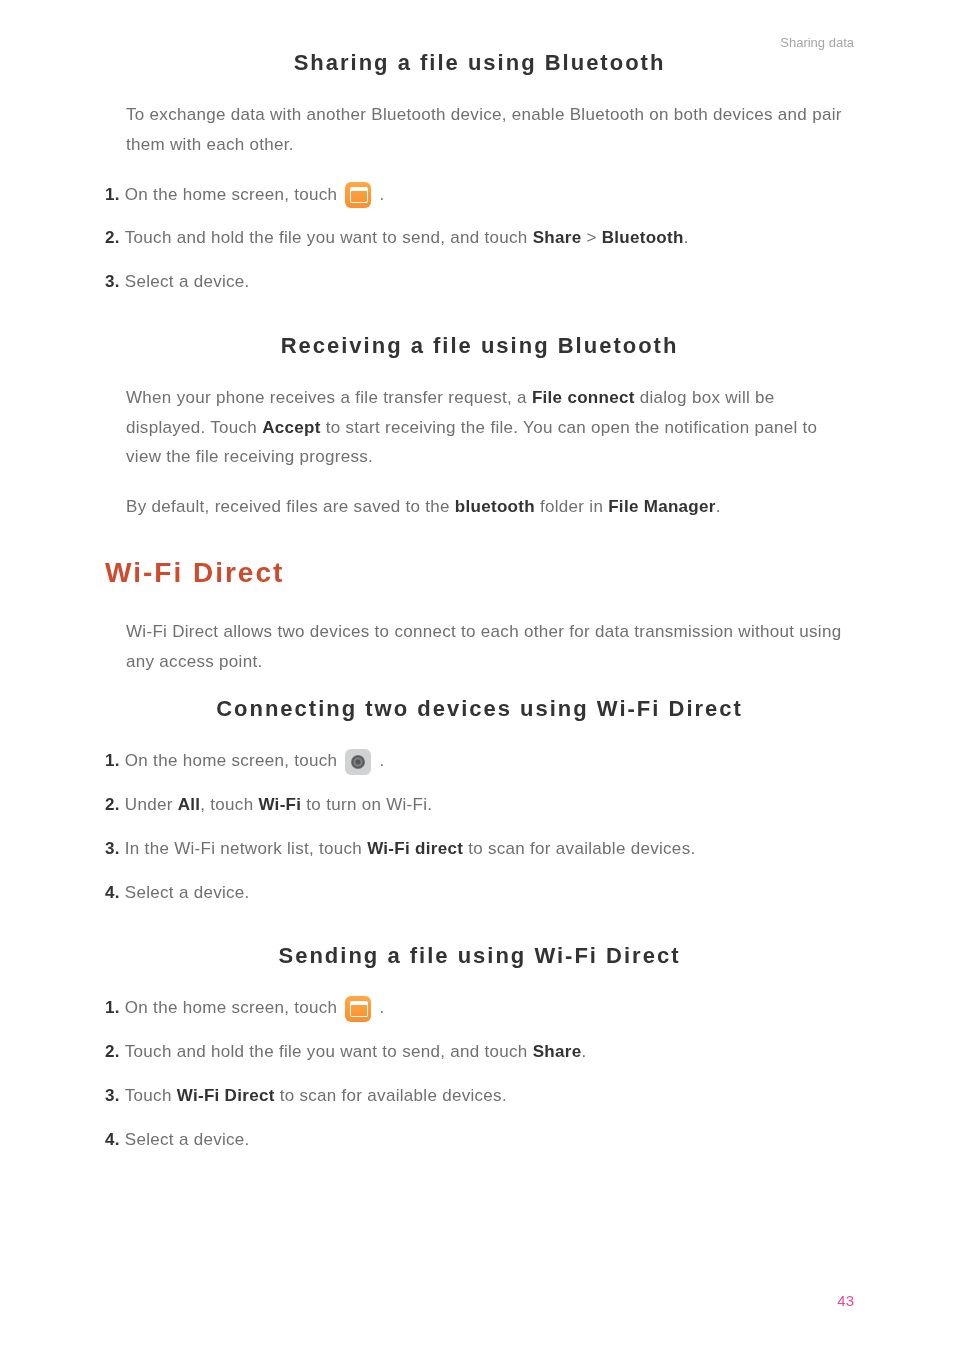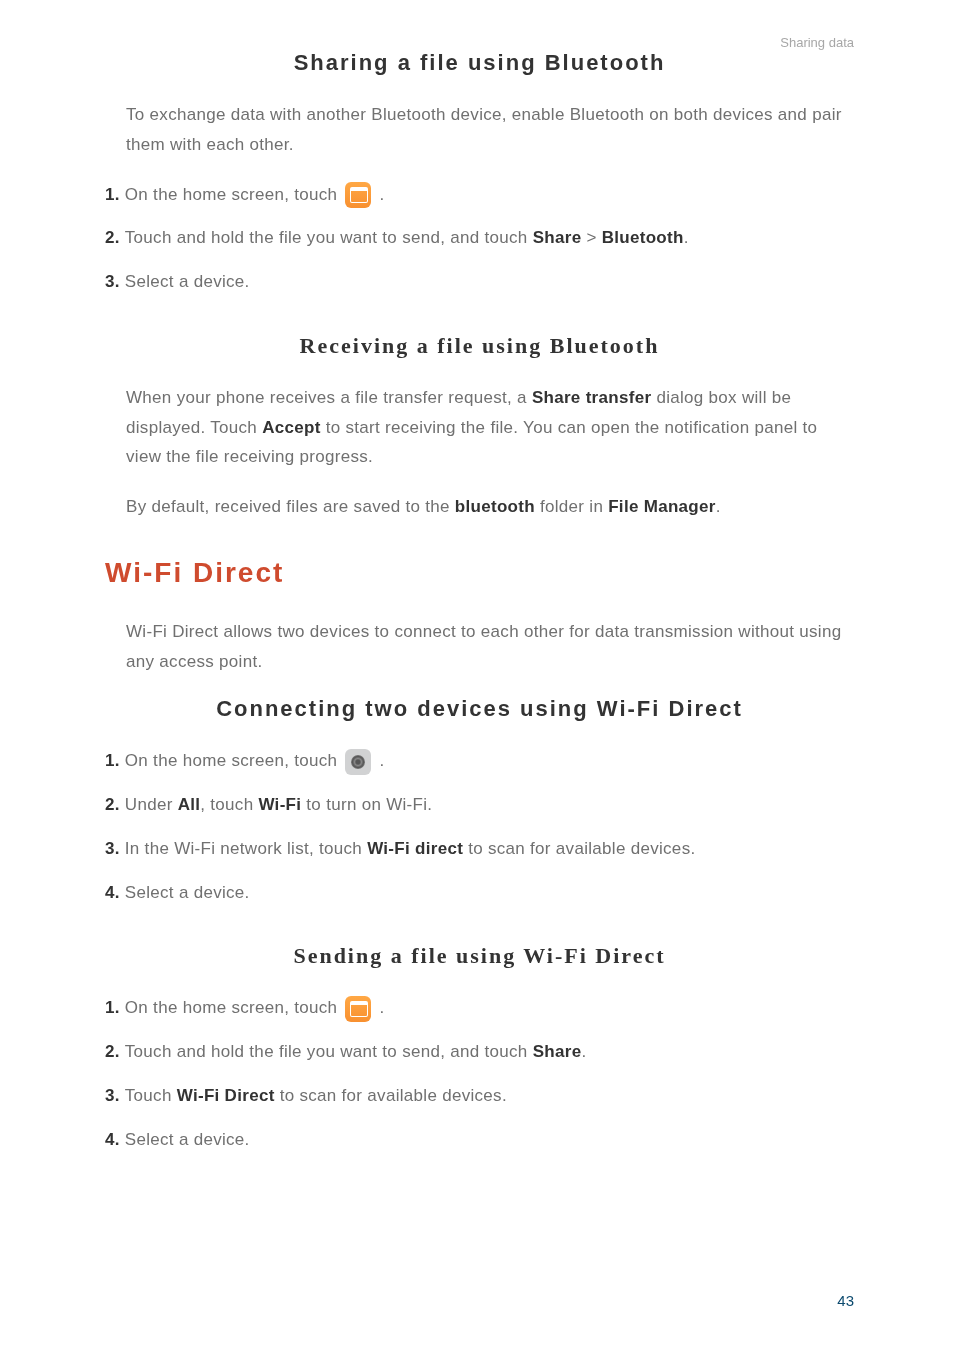--- a/index.html
+++ b/index.html
@@ -56,21 +56,20 @@
     .h1 {
       font-size: 28px;
       font-weight: bold;
       color: #cf4b2e;
       letter-spacing: 2px;
       margin-top: 35px;
       margin-bottom: 28px;
     }
     .section-gap {
       margin-top: 36px;
-      font-family: Liberation Serif, serif;
     }
     .icon-orange {
       display: inline-block;
       width: 26px;
       height: 26px;
       background: linear-gradient(to bottom, #ffa845, #f89030);
       border-radius: 6px;
       vertical-align: middle;
       position: relative;
       margin: 0 3px;
@@ -104,21 +103,21 @@
       width: 14px;
       height: 14px;
       border-radius: 50%;
       background: radial-gradient(circle, #555 20%, #888 35%, #555 55%, #888 75%);
     }
     .page-num {
       position: absolute;
       bottom: 45px;
       right: 100px;
       font-size: 15px;
-      color: #0c4a6e;
+      color: #ec4899;
     }
   </style>
 </head>
 <body>
 
 <div class="header-text">Sharing data</div>
 
 <div class="h2">Sharing a file using Bluetooth</div>
 <p class="body-text">To exchange data with another Bluetooth device, enable Bluetooth on both devices and pair them with each other.</p>
 <div class="step">
@@ -126,21 +125,21 @@
 </div>
 <div class="step">
   <span class="step-num">2. </span><span>Touch and hold the file you want to send, and touch </span><span class="bold-inline">Share</span><span> &gt; </span><span class="bold-inline">Bluetooth</span><span>.</span>
 </div>
 <div class="step">
   <span class="step-num">3. </span><span>Select a device.</span>
 </div>
 
 <div class="h2 section-gap">Receiving a file using Bluetooth</div>
 <p class="body-text">
-  <span>When your phone receives a file transfer request, a </span><span class="bold-inline">Share transfer</span><span> dialog box will be displayed. Touch </span><span class="bold-inline">Accept</span><span> to start receiving the file. You can open the notification panel to view the file receiving progress.</span>
+  <span>When your phone receives a file transfer request, a </span><span class="bold-inline">File connect</span><span> dialog box will be displayed. Touch </span><span class="bold-inline">Accept</span><span> to start receiving the file. You can open the notification panel to view the file receiving progress.</span>
 </p>
 <p class="body-text">
   <span>By default, received files are saved to the </span><span class="bold-inline">bluetooth</span><span> folder in </span><span class="bold-inline">File Manager</span><span>.</span>
 </p>
 
 <div class="h1">Wi-Fi Direct</div>
 <p class="body-text">Wi-Fi Direct allows two devices to connect to each other for data transmission without using any access point.</p>
 
 <div class="h2">Connecting two devices using Wi-Fi Direct</div>
 <div class="step">

